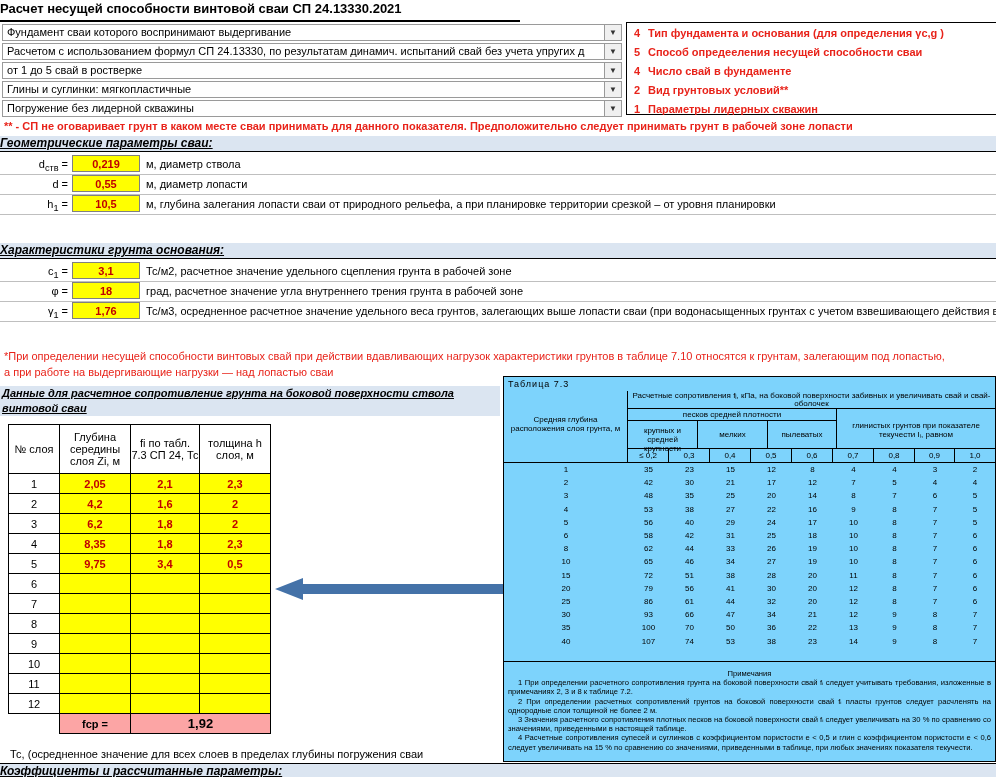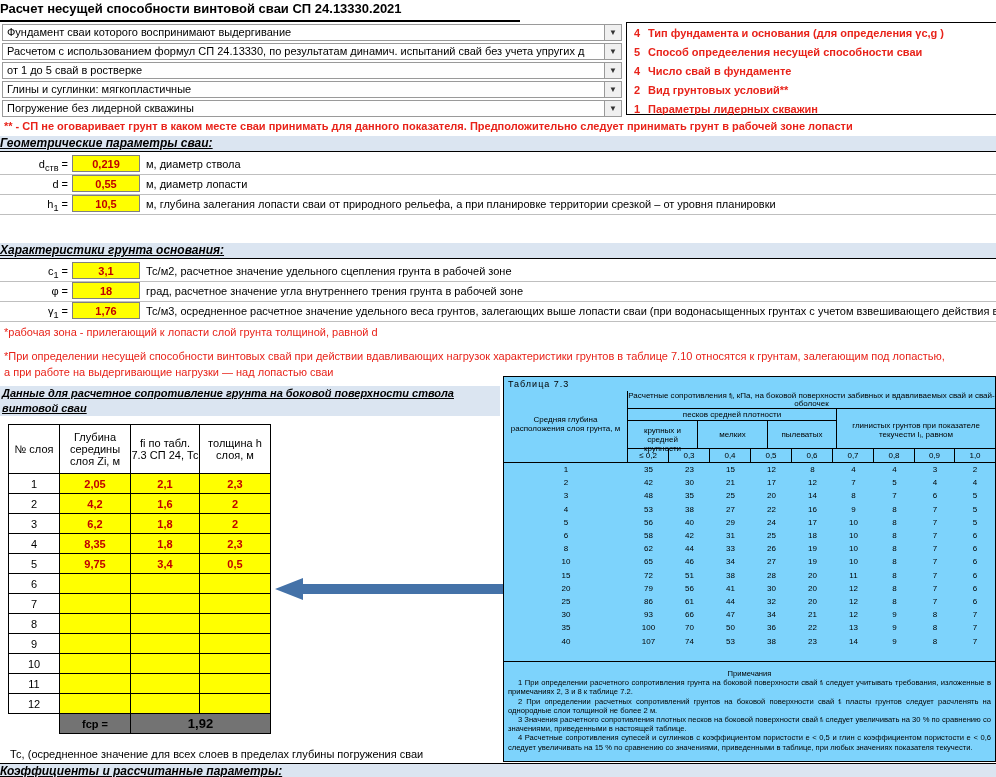--- a/index.html
+++ b/index.html
@@ -91,21 +91,21 @@
     padding:0;
   }
   table.data th{font-weight:normal;font-size:11px;line-height:12px;}
   table.data td{height:19px;}
   .c-no{width:50px;}
   .c-z{width:70px;}
   .c-f{width:68px;}
   .c-h{width:70px;}
   td.yel{background:#ffff00;color:#c00000;font-weight:bold;}
   td.empty{background:#ffff00;}
-  .fcp-row td{background:#737373;font-weight:bold;}
+  .fcp-row td{background:#fca5a5;font-weight:bold;}
   .arrowBig{
     position:absolute;left:275px;top:578px;width:228px;height:22px;
   }
   .footnote{
     position:absolute;left:10px;top:748px;width:480px;font-size:11px;
     line-height:13px;
   }
   .sect-bottom{
     position:absolute;left:0;top:763px;width:996px;height:15px;
     background:#dbe5f1;font-style:italic;font-weight:bold;font-size:12px;
@@ -214,21 +214,20 @@
     <div class="pdesc">град, расчетное значение угла внутреннего трения грунта в рабочей зоне</div>
   </div>
   <div class="rowline" style="top:301px;"></div>
   <div class="prow" style="top:302px;left:0;">
     <div class="plabel">γ<sub>1</sub> =</div>
     <div class="pval">1,76</div>
     <div class="pdesc">Тс/м3, осредненное расчетное значение удельного веса грунтов, залегающих выше лопасти сваи (при водонасыщенных грунтах с учетом взвешивающего действия воды)</div>
   </div>
   <div class="rowline" style="top:321px;"></div>
 
-  <div class="note-red thin" style="left:4px;top:326px;">*рабочая зона - прилегающий к лопасти слой грунта толщиной, равной d</div>
   <div class="note-red thin" style="left:4px;top:350px;">*При определении несущей способности винтовых свай при действии вдавливающих нагрузок характеристики грунтов в таблице 7.10 относятся к грунтам, залегающим под лопастью,</div>
   <div class="note-red thin" style="left:4px;top:366px;">а при работе на выдергивающие нагрузки — над лопастью сваи</div>
 
   <div class="tbl-title">Данные для расчетное сопротивление грунта на боковой поверхности ствола винтовой сваи</div>
 
   <table class="data">
     <thead>
       <tr>
         <th class="c-no" style="height:48px;">№ слоя</th>
         <th class="c-z">Глубина середины слоя Zi, м</th>
@@ -324,21 +323,21 @@
   <div class="footnote">Тс, (осредненное значение для всех слоев в пределах глубины погружения сваи</div>
   <div class="sect-bottom">Коэффициенты и рассчитанные параметры:</div>
 
   <div class="ref">
     <div class="rt">Таблица 7.3</div>
 
     <div class="ref-head">
       <div class="hcell" style="left:0;top:0;width:124px;height:72px;border-right:1px solid #000;border-bottom:1px solid #000;">
         <div style="padding-top:24px;padding-left:6px;padding-right:6px;line-height:9px;">Средняя глубина расположения слоя грунта, м</div>
       </div>
-      <div class="hcell" style="left:124px;top:0;width:367px;height:18px;border-bottom:1px solid #000;line-height:8px;padding-top:1px;">Расчетные сопротивления fᵢ, кПа, на боковой поверхности забивных и вдавливаемых свай и свай-оболочек</div>
+      <div class="hcell" style="left:124px;top:0;width:367px;height:18px;border-bottom:1px solid #000;line-height:8px;padding-top:1px;">Расчетные сопротивления fᵢ, кПа, на боковой поверхности забивных и увеличивать свай и свай-оболочек</div>
       <div class="hcell" style="left:124px;top:18px;width:209px;height:12px;border-bottom:1px solid #000;border-right:1px solid #000;line-height:11px;">песков средней плотности</div>
       <div class="hcell" style="left:124px;top:30px;width:70px;height:28px;border-right:1px solid #000;border-bottom:1px solid #000;line-height:9px;padding-top:5px;">крупных и средней крупности</div>
       <div class="hcell" style="left:194px;top:30px;width:70px;height:28px;border-right:1px solid #000;border-bottom:1px solid #000;line-height:28px;">мелких</div>
       <div class="hcell" style="left:264px;top:30px;width:69px;height:28px;border-right:1px solid #000;border-bottom:1px solid #000;line-height:28px;">пылеватых</div>
       <div class="hcell" style="left:333px;top:18px;width:158px;height:40px;border-bottom:1px solid #000;line-height:9px;padding:12px 4px 0 4px;">глинистых грунтов при показателе текучести Iₗ, равном</div>
       <div class="hcell" style="left:124px;top:58px;width:41px;height:14px;border-right:1px solid #000;border-bottom:1px solid #000;line-height:14px;">≤ 0,2</div>
       <div class="hcell" style="left:165px;top:58px;width:41px;height:14px;border-right:1px solid #000;border-bottom:1px solid #000;line-height:14px;">0,3</div>
       <div class="hcell" style="left:206px;top:58px;width:41px;height:14px;border-right:1px solid #000;border-bottom:1px solid #000;line-height:14px;">0,4</div>
       <div class="hcell" style="left:247px;top:58px;width:41px;height:14px;border-right:1px solid #000;border-bottom:1px solid #000;line-height:14px;">0,5</div>
       <div class="hcell" style="left:288px;top:58px;width:41px;height:14px;border-right:1px solid #000;border-bottom:1px solid #000;line-height:14px;">0,6</div>

